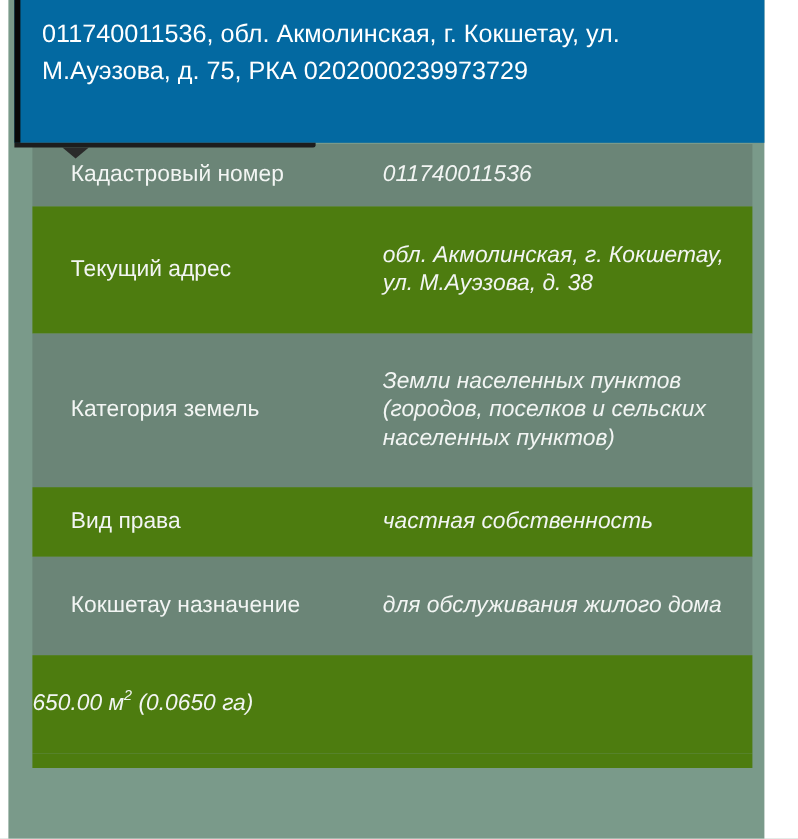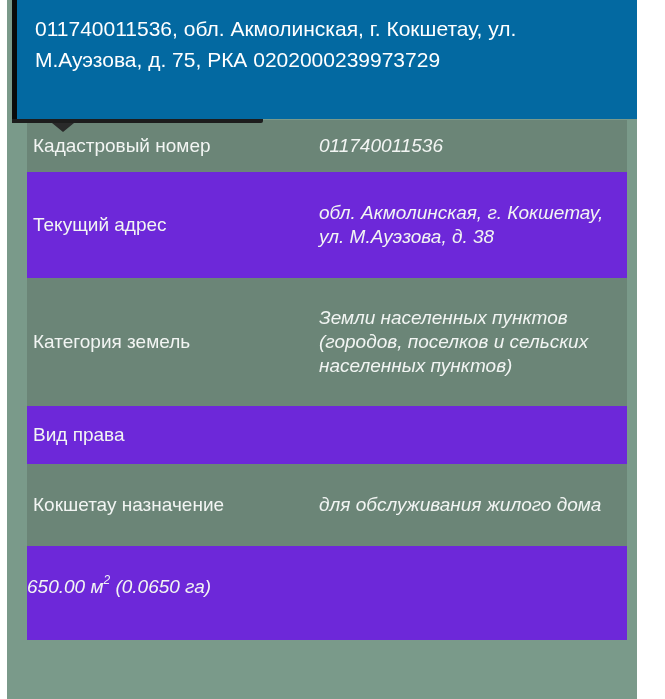--- a/index.html
+++ b/index.html
@@ -2,22 +2,22 @@
 <html><head>
 <meta charset="utf-8">
 <style>
   html, body { margin:0; padding:0; }
   body { width:665px; height:699px; background:#ffffff; position:relative; overflow:hidden;
          font-family:"Liberation Sans", sans-serif; }
   .panel { position:absolute; left:7px; top:0; width:630px; height:699px; background:#7a9a8a; }
   .table { position:absolute; left:27px; top:120px; width:600px; }
   .row { display:flex; align-items:center; color:#f2f5f3; font-size:19px; line-height:24px; }
   .row.odd { background:#6b8577; }
-  .row.even { background:#6d28d9; }
-  .row .label { width:292px; padding-left:6px; box-sizing:border-box; }
+  .row.even { background:#4d7c0f; }
+  .row .label { width:292px; padding-left:32px; box-sizing:border-box; }
   .row .value { width:290px;font-style:italic; }
   .row sup { font-size:12px; line-height:0; position:relative; top:-2px; }
   .tooltip { position:absolute; left:12px; top:0; width:625px; height:119px; background:#0369a1;
              border-left:5px solid #0a0a0a; box-sizing:border-box; }
   .tooltip-text { position:absolute; left:18px; top:13px; width:560px; color:#ffffff;
                   font-size:21px; line-height:31px; }
   .tooltip-bar { position:absolute; left:12px; top:119px; width:251px; height:4px; background:#1d1d1d; border-radius:0 0 2px 0; }
   .tooltip-arrow { position:absolute; left:52px; top:123px; width:0; height:0;
                    border-left:11px solid transparent; border-right:11px solid transparent;
                    border-top:9px solid #2a2a2a; }
@@ -36,20 +36,21 @@
   <div class="row even" style="height:106px">
     <div class="label">Текущий адрес</div>
     <div class="value">обл. Акмолинская, г. Кокшетау, ул. М.Ауэзова, д. 38</div>
   </div>
   <div class="row odd" style="height:128px">
     <div class="label">Категория земель</div>
     <div class="value">Земли населенных пунктов (городов, поселков и сельских населенных пунктов)</div>
   </div>
   <div class="row even" style="height:58px">
     <div class="label">Вид права</div>
+    <div class="value">частная собственность</div>
   </div>
   <div class="row odd" style="height:82px">
     <div class="label">Кокшетау назначение</div>
     <div class="value">для обслуживания жилого дома</div>
   </div>
   <div class="row even" style="height:82px">
     <div class="value"><span>650.00 м</span><sup>2</sup><span> (0.0650 га)</span></div>
   </div>
   <div class="row even" style="height:12px"></div>
 </div>

